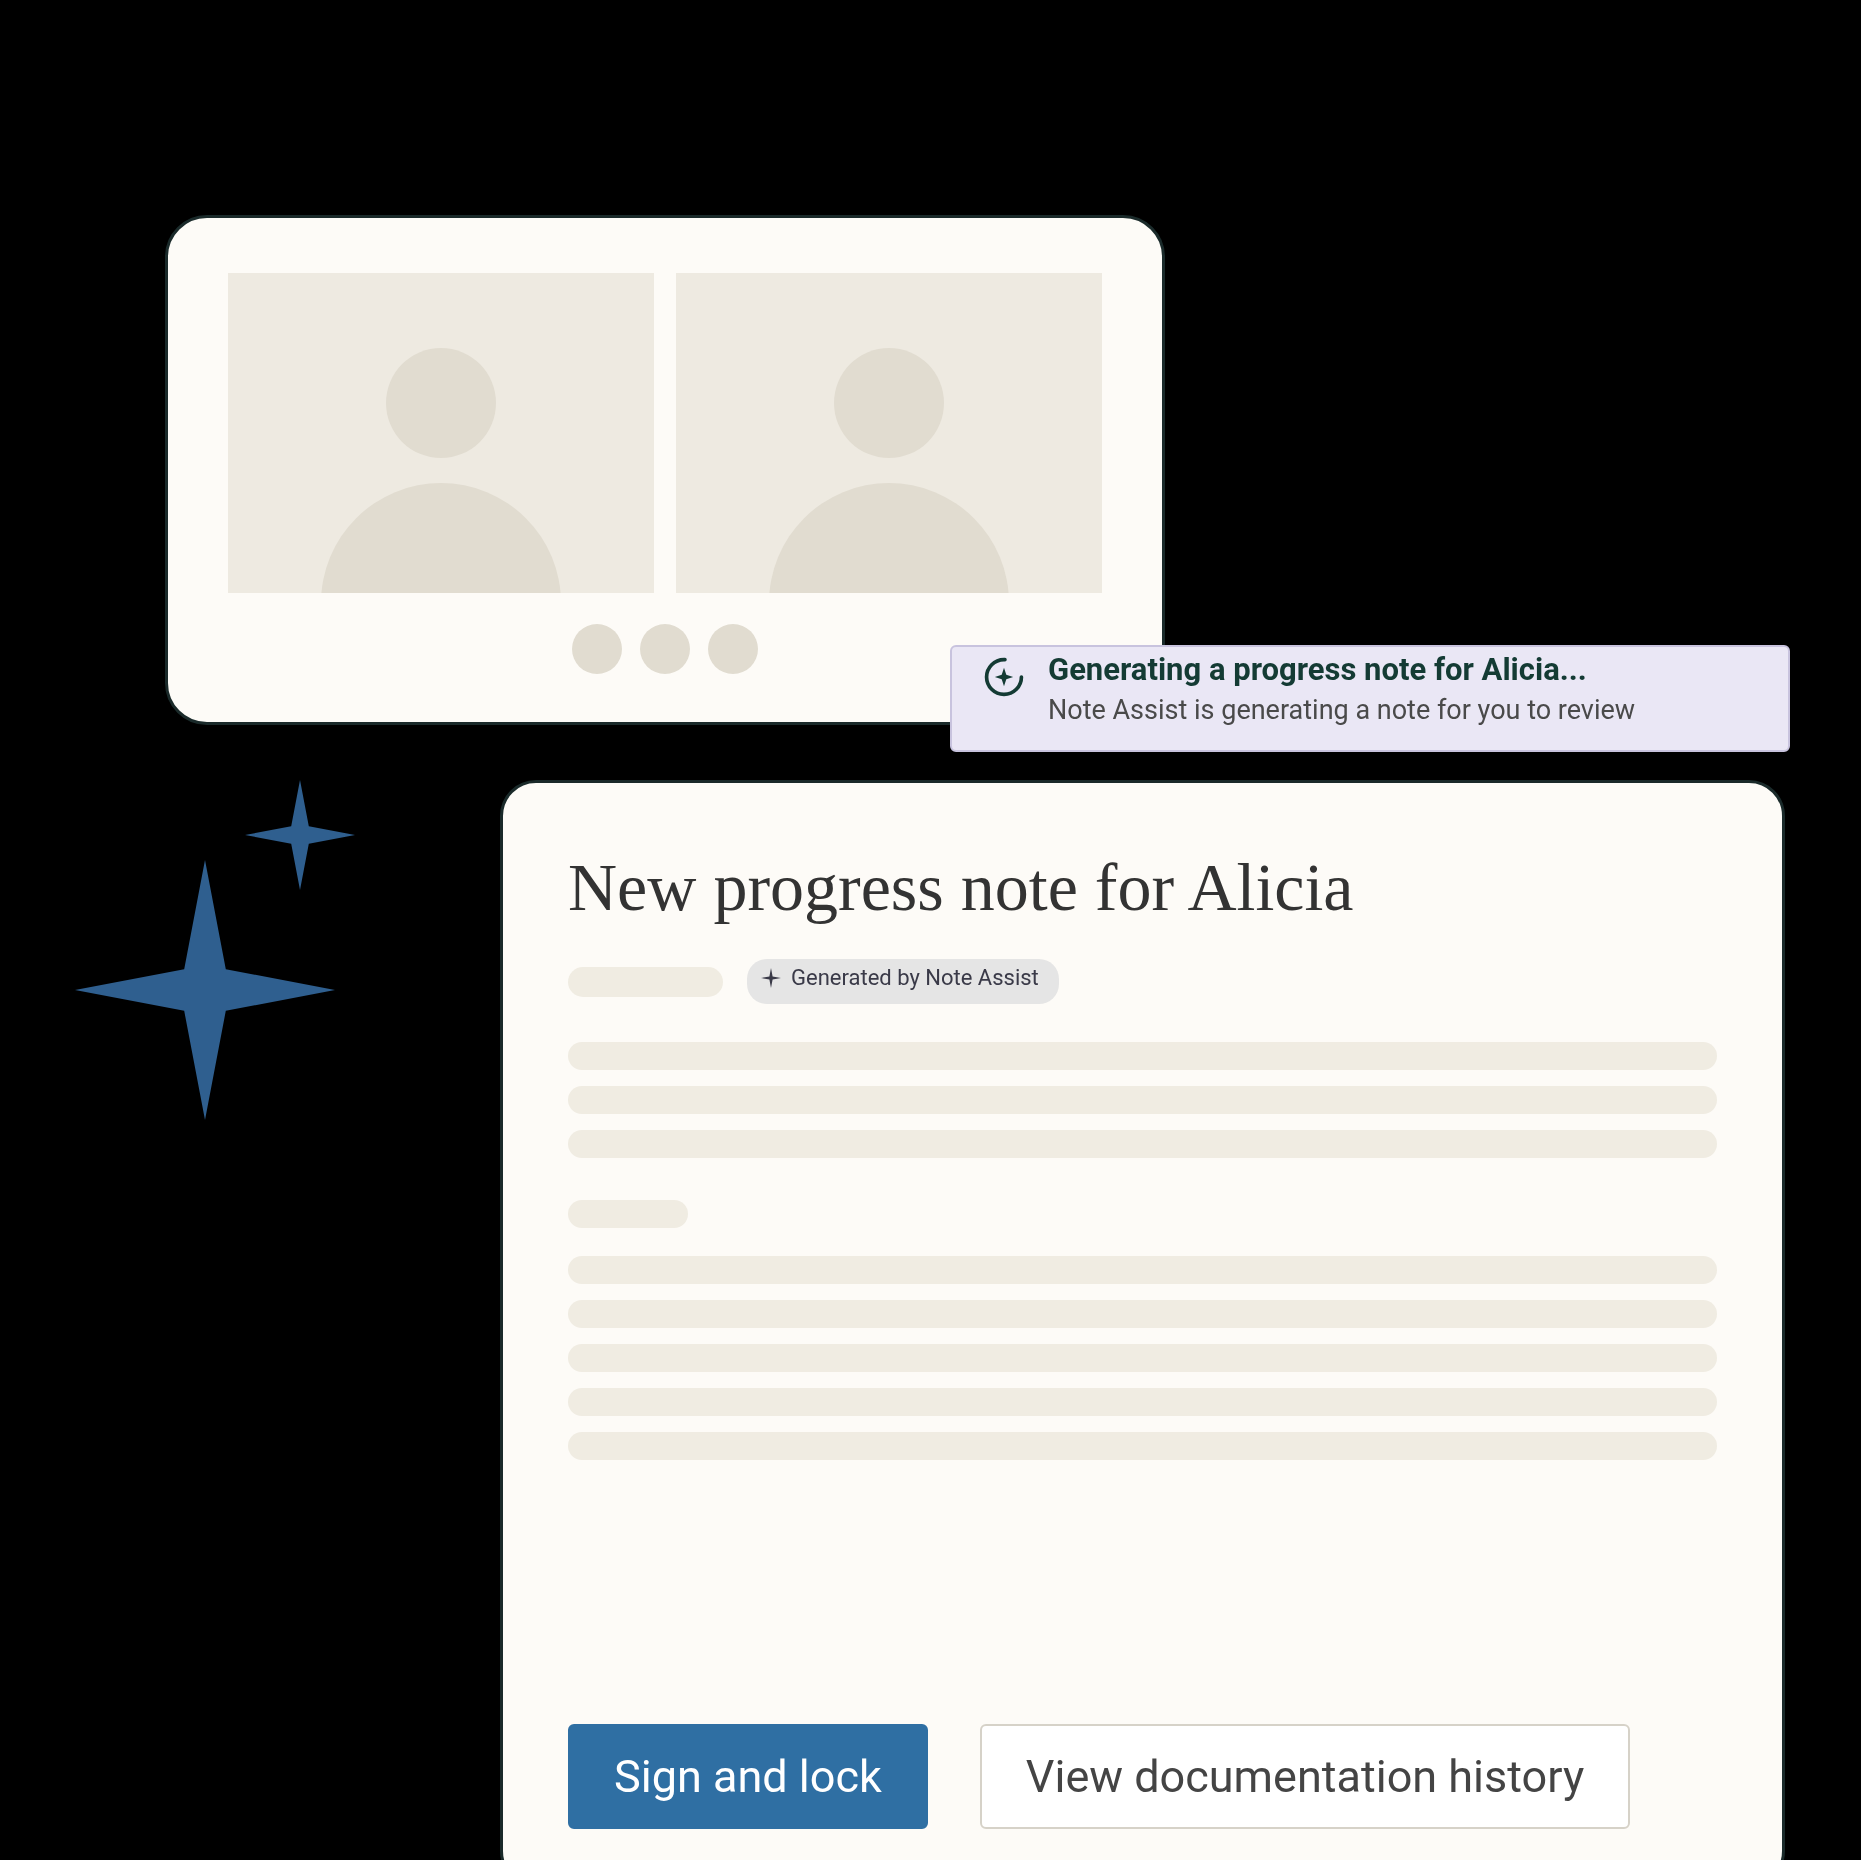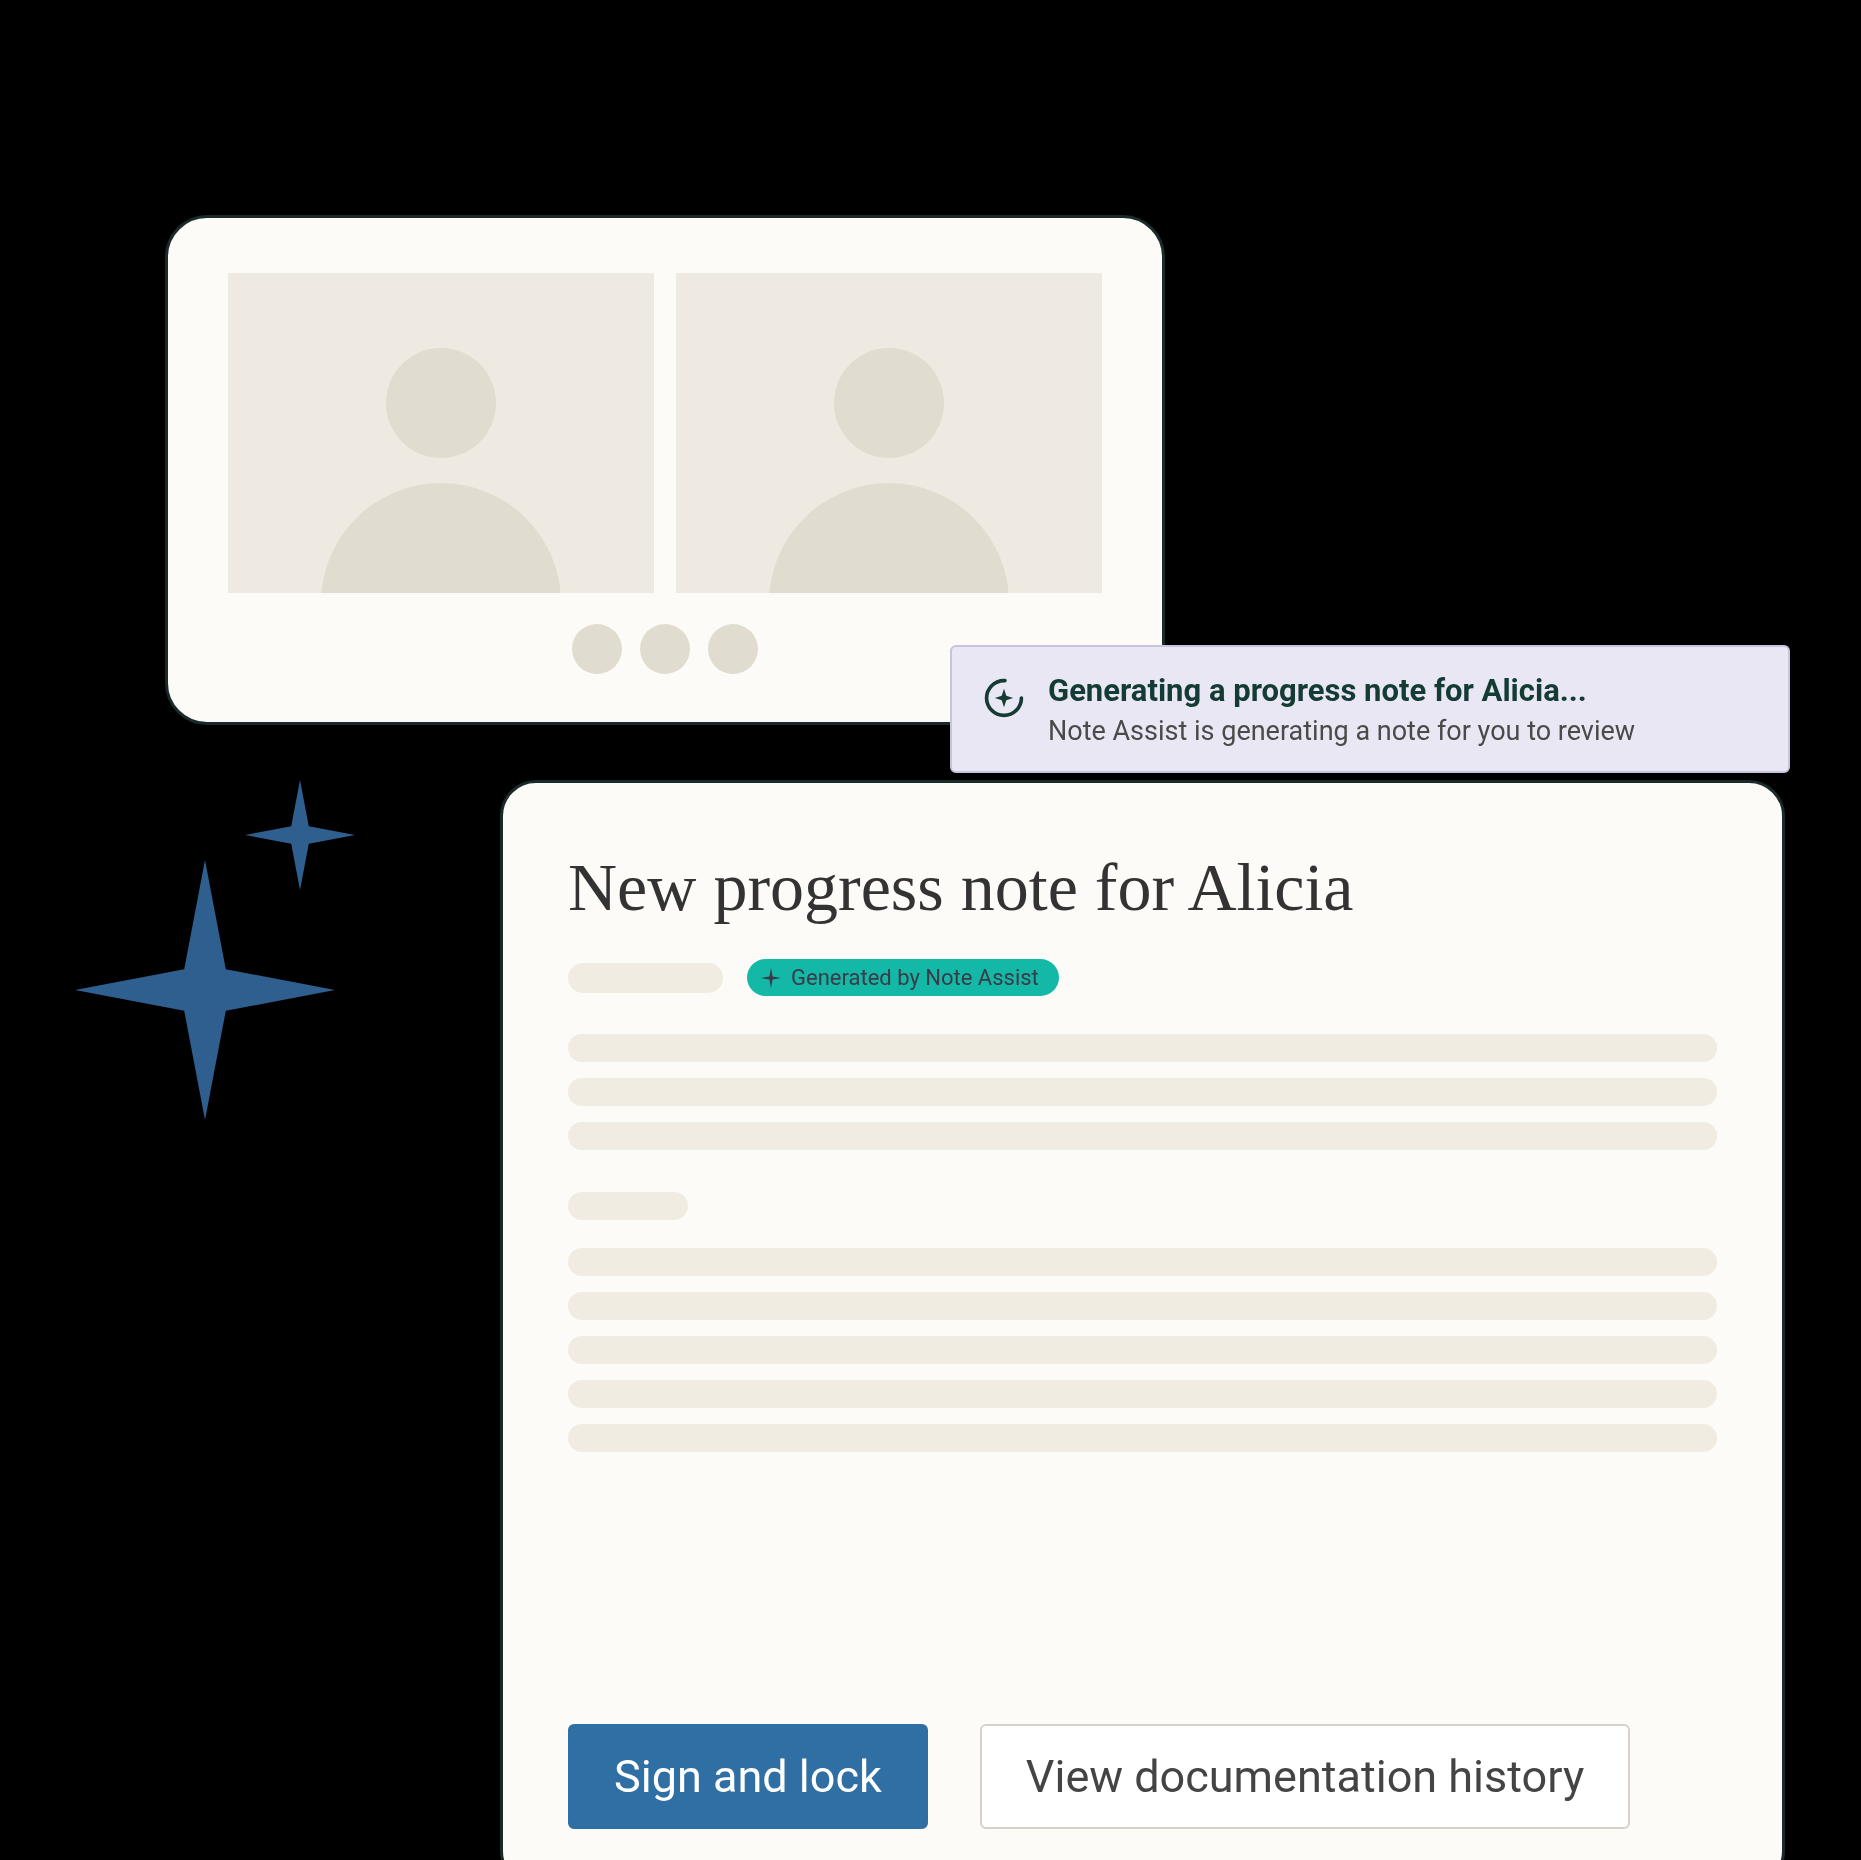--- a/index.html
+++ b/index.html
@@ -86,23 +86,23 @@
     font-weight: 400;
     margin-bottom: 32px;
   }
   .tag-row { display: flex; align-items: center; gap: 24px; margin-bottom: 38px; }
   .tag-placeholder {
     width: 155px; height: 30px;
     background: #F0ECE2;
     border-radius: 15px;
   }
   .gen-badge {
-    background: #14b8a6;
+    background: #e5e5e5;
     border-radius: 20px;
-    padding: 6px 20px 6px 14px;
+    padding: 6px 20px 14px 14px;
     display: flex; align-items: center; gap: 10px;
     font-size: 22px;
     color: #3a3a48;
   }
   .gen-badge svg { width: 20px; height: 20px; fill: #3a3a48; }
 
   .skel-block { display: flex; flex-direction: column; gap: 16px; margin-bottom: 42px; }
   .skel { height: 28px; background: #F0ECE2; border-radius: 14px; }
   .skel.short { width: 120px; height: 28px; }
 
@@ -120,21 +120,21 @@
 
   
   .toast {
     position: absolute;
     left: 950px;
     top: 645px;
     width: 840px;
     background: #EAE7F5;
     border: 2px solid #c8c3de;
     border-radius: 6px;
-    padding: 25px 30px 24px 30px;
+    padding: 4px 30px 24px 30px;
     display: flex;
     gap: 22px;
     align-items: flex-start;
     box-shadow: 0 4px 0 rgba(0,0,0,0.06);
   }
   .toast-icon { flex: 0 0 44px; height: 44px; margin-top: 4px; }
   .toast-body { display: flex; flex-direction: column; gap: 6px; }
   .toast-title { font-size: 31px; font-weight: 700; color: #143b34; }
   .toast-sub { font-size: 27px; color: #4a4a4a; }
 </style>

